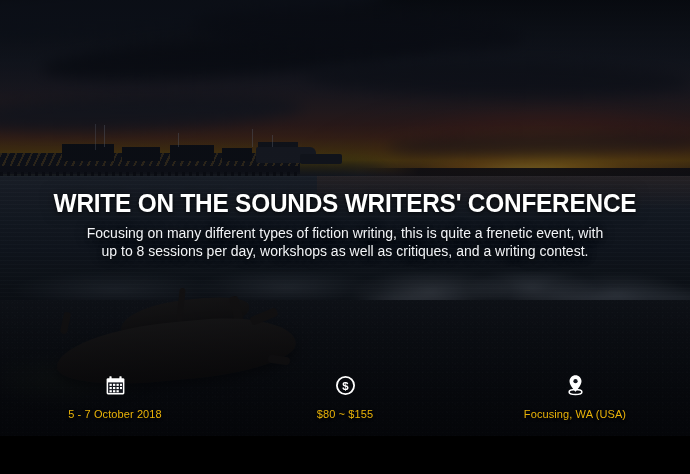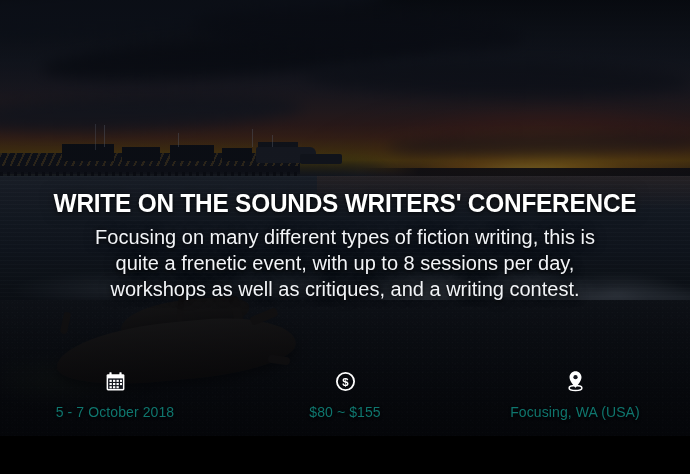--- a/index.html
+++ b/index.html
@@ -245,21 +245,21 @@
     letter-spacing:-0.2px;
     color:#ffffff;
     text-shadow:0 1px 4px rgba(0,0,0,.75), 0 0 14px rgba(0,0,0,.5);
     white-space:nowrap;
     transform:scaleX(0.955);
   }
   .event-desc {
     margin-top:7px;
     font-family:"Liberation Sans", sans-serif;
     font-weight:normal;
-    font-size:20px;
+    font-size:14px;
     line-height:1.30;
     color:#f2f4f7;
     text-shadow:0 1px 4px rgba(0,0,0,.8), 0 0 12px rgba(0,0,0,.55);
     max-width:528px;
     margin-left:auto; margin-right:auto;
     text-align:center;
   }
 
   
   .meta-row {
@@ -275,22 +275,22 @@
     justify-content:flex-end;
   }
   .meta-icon {
     width:24px; height:24px;
     display:flex; align-items:center; justify-content:center;
     margin-bottom:11px;
   }
   .meta-icon svg { display:block; }
   .meta-label {
     font-family:"Liberation Sans", sans-serif;
-    font-size:14px;
-    color:#0f766e;
+    font-size:11px;
+    color:#eab308;
     letter-spacing:.1px;
     text-shadow:0 1px 3px rgba(0,0,0,.85);
     white-space:nowrap;
   }
 </style>
 </head>
 <body>
 
 <div class="card">
 

